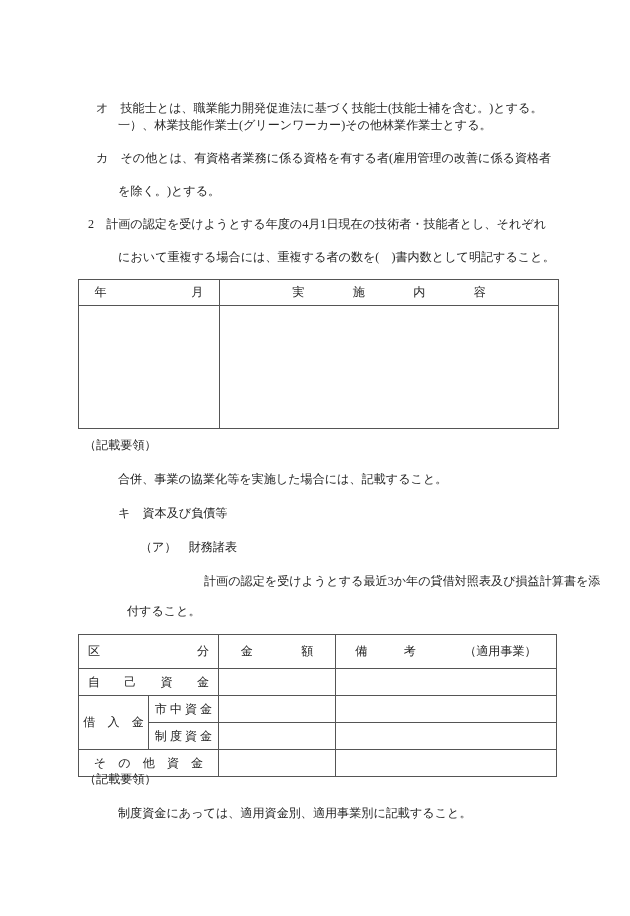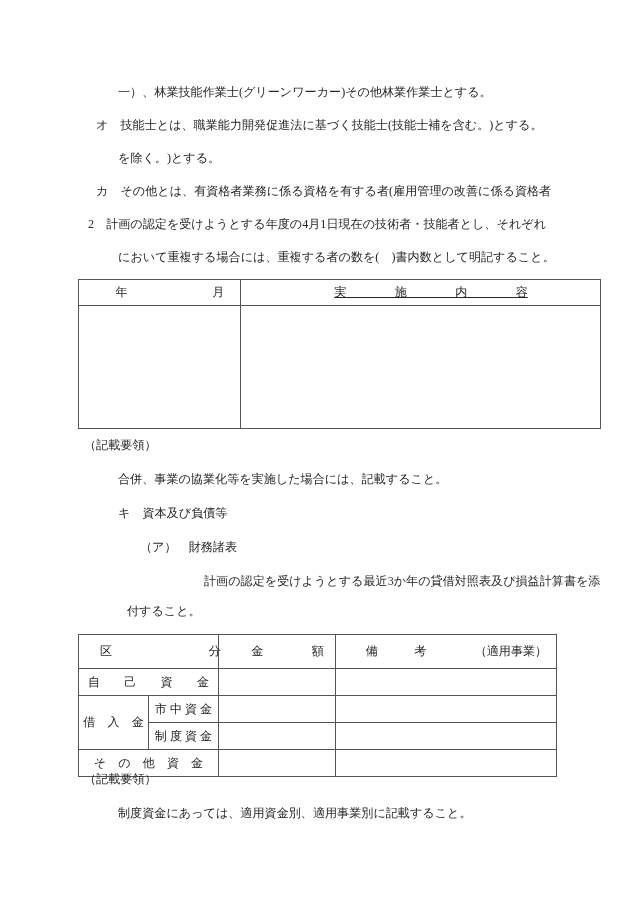--- a/index.html
+++ b/index.html
@@ -59,31 +59,30 @@
     border: 1px solid #555555;
     font-weight: normal;
     padding: 0;
     text-align: center;
     vertical-align: middle;
     white-space: pre;
     background: #ffffff;
   }
   table.doc-table th {
     font-size: 12.1px;
-    padding-left: 21px;
   }
 
   
   #table-kumiaika {
     left: 78px;
     top: 279px;
     width: 478px;
   }
   #table-kumiaika th.col-ym { width: 140px; height: 25px; }
-  #table-kumiaika th.col-naiyo { width: 338px; height: 25px; text-decoration: underline; }
+  #table-kumiaika th.col-naiyo { width: 338px; height: 25px; }
   #table-kumiaika td.blank-ym { height: 122px; }
   #table-kumiaika td.blank-naiyo { height: 122px; }
 
   
   #table-shikin {
     left: 78px;
     top: 634px;
     width: 478px;
   }
   #table-shikin col.c-kbn1 { width: 70px; }
@@ -93,24 +92,24 @@
   #table-shikin tr { height: 27px; }
   #table-shikin tr.r-head { height: 34px; }
   #table-shikin td.empty-cell { }
 </style>
 </head>
 <body>
 
 <div class="page">
 
   <div class="body-block" style="top:84px;">
+    <div class="para ind-1" style="margin-top:16px;">オ　技能士とは、職業能力開発促進法に基づく技能士(技能士補を含む。)とする。</div>
     <div class="para ind-25" style="margin-top:0px;">一）、林業技能作業士(グリーンワーカー)その他林業作業士とする。</div>
-    <div class="para ind-1" style="margin-top:16px;">オ　技能士とは、職業能力開発促進法に基づく技能士(技能士補を含む。)とする。</div>
+    <div class="para ind-1" style="margin-top:16px;">カ　その他とは、有資格者業務に係る資格を有する者(雇用管理の改善に係る資格者</div>
     <div class="para ind-25" style="margin-top:16px;">を除く。)とする。</div>
-    <div class="para ind-1" style="margin-top:16px;">カ　その他とは、有資格者業務に係る資格を有する者(雇用管理の改善に係る資格者</div>
     <div class="para ind-08" style="margin-top:16px;">2　計画の認定を受けようとする年度の4月1日現在の技術者・技能者とし、それぞれ</div>
     <div class="para ind-25" style="margin-top:16px;">において重複する場合には、重複する者の数を(　)書内数として明記すること。</div>
     <div class="para ind-15" style="margin-top:14px;">カ　組織化の取組状況</div>
   </div>
 
   <table class="doc-table" id="table-kumiaika">
     <thead>
       <tr>
         <th class="col-ym">年　　　　　　　月</th>
         <th class="col-naiyo">実　　　　施　　　　内　　　　容</th>

